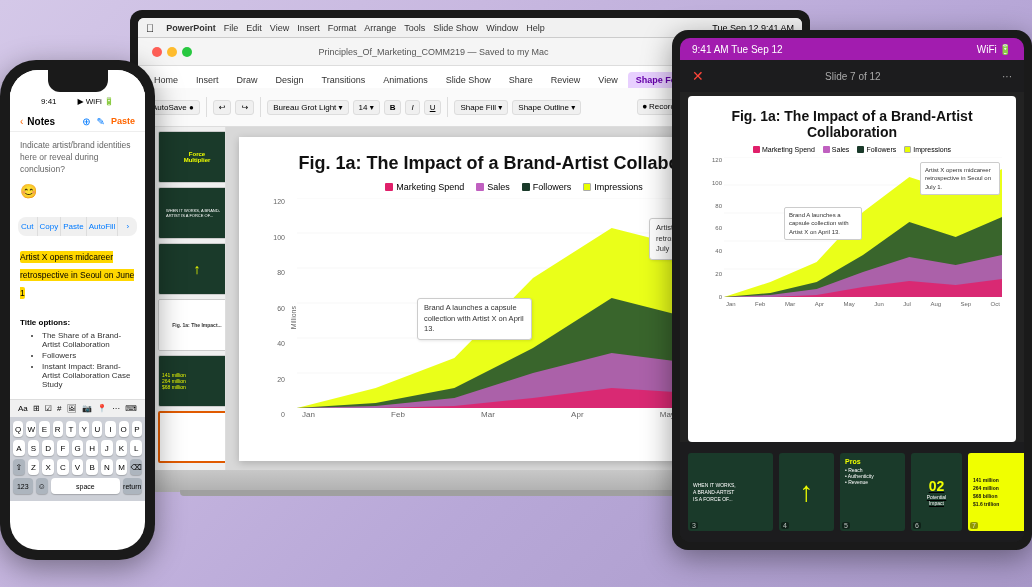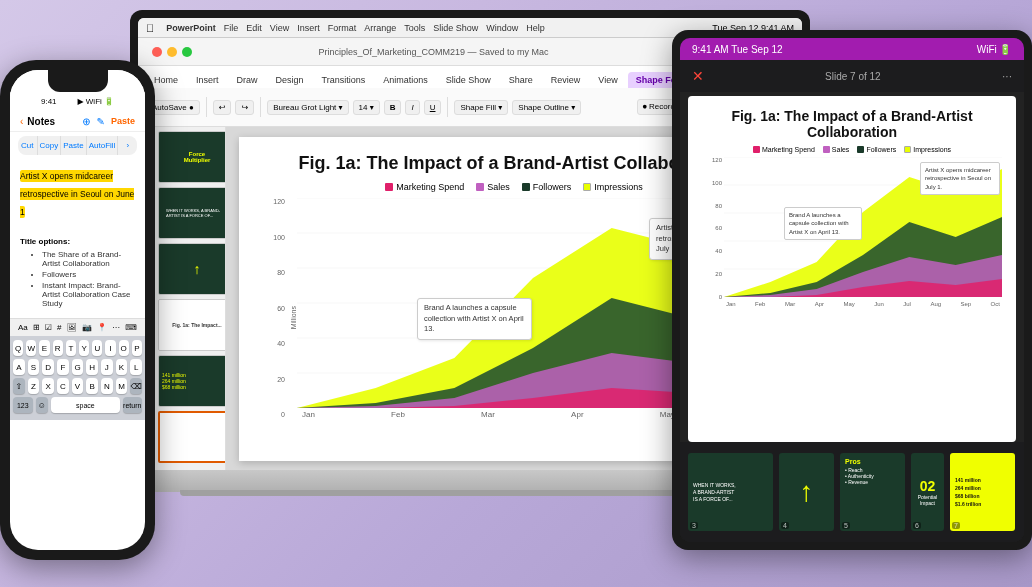--- a/index.html
+++ b/index.html
@@ -679,20 +679,24 @@
         <span style="font-size:10px;color:#ff6600;">‹</span>
         <span class="notes-title">Notes</span>
       </div>
       <div class="notes-actions">
         <span style="font-size:10px;color:#007aff;">⊕</span>
         <span style="font-size:10px;color:#007aff;">✎</span>
         <span class="notes-action-btn">Paste</span>
       </div>
     </div>
 
+    <div class="notes-body">
+      <div class="notes-prompt">Indicate artist/brand identities here or reveal during conclusion?</div>
+      <div class="emoji-box">😊</div>
+    </div>
 
     <div class="notes-context-menu">
       <span class="ctx-btn">Cut</span>
       <span class="ctx-btn">Copy</span>
       <span class="ctx-btn">Paste</span>
       <span class="ctx-btn">AutoFill</span>
       <span class="ctx-btn">›</span>
     </div>
 
     <div style="padding:6px 10px;background:#fff;">
@@ -867,21 +871,21 @@
       </div>
 
       <div class="ipad-thumb" style="width:65px;">
         <div style="width:100%;height:100%;background:#1a3a2a;padding:5px;">
           <div style="color:#f0ff00;font-size:7px;font-weight:bold;">Pros</div>
           <div style="color:#fff;font-size:5px;margin-top:2px;">• Reach<br>• Authenticity<br>• Revenue</div>
         </div>
         <div class="ipad-thumb-num">5</div>
       </div>
 
-      <div class="ipad-thumb" style="width:33px;">
+      <div class="ipad-thumb" style="width:51px;text-decoration:underline;">
         <div style="width:100%;height:100%;background:#1a3a2a;display:flex;flex-direction:column;align-items:center;justify-content:center;padding:4px;">
           <div style="color:#f0ff00;font-size:14px;font-weight:bold;">02</div>
           <div style="color:#fff;font-size:5px;text-align:center;">Potential<br>Impact</div>
         </div>
         <div class="ipad-thumb-num">6</div>
       </div>
 
       <div class="ipad-thumb" style="width:65px;">
         <div style="width:100%;height:100%;background:#f0ff00;display:flex;flex-direction:column;justify-content:center;padding:5px;">
           <div style="color:#111;font-size:5px;font-weight:bold;line-height:1.6;">

